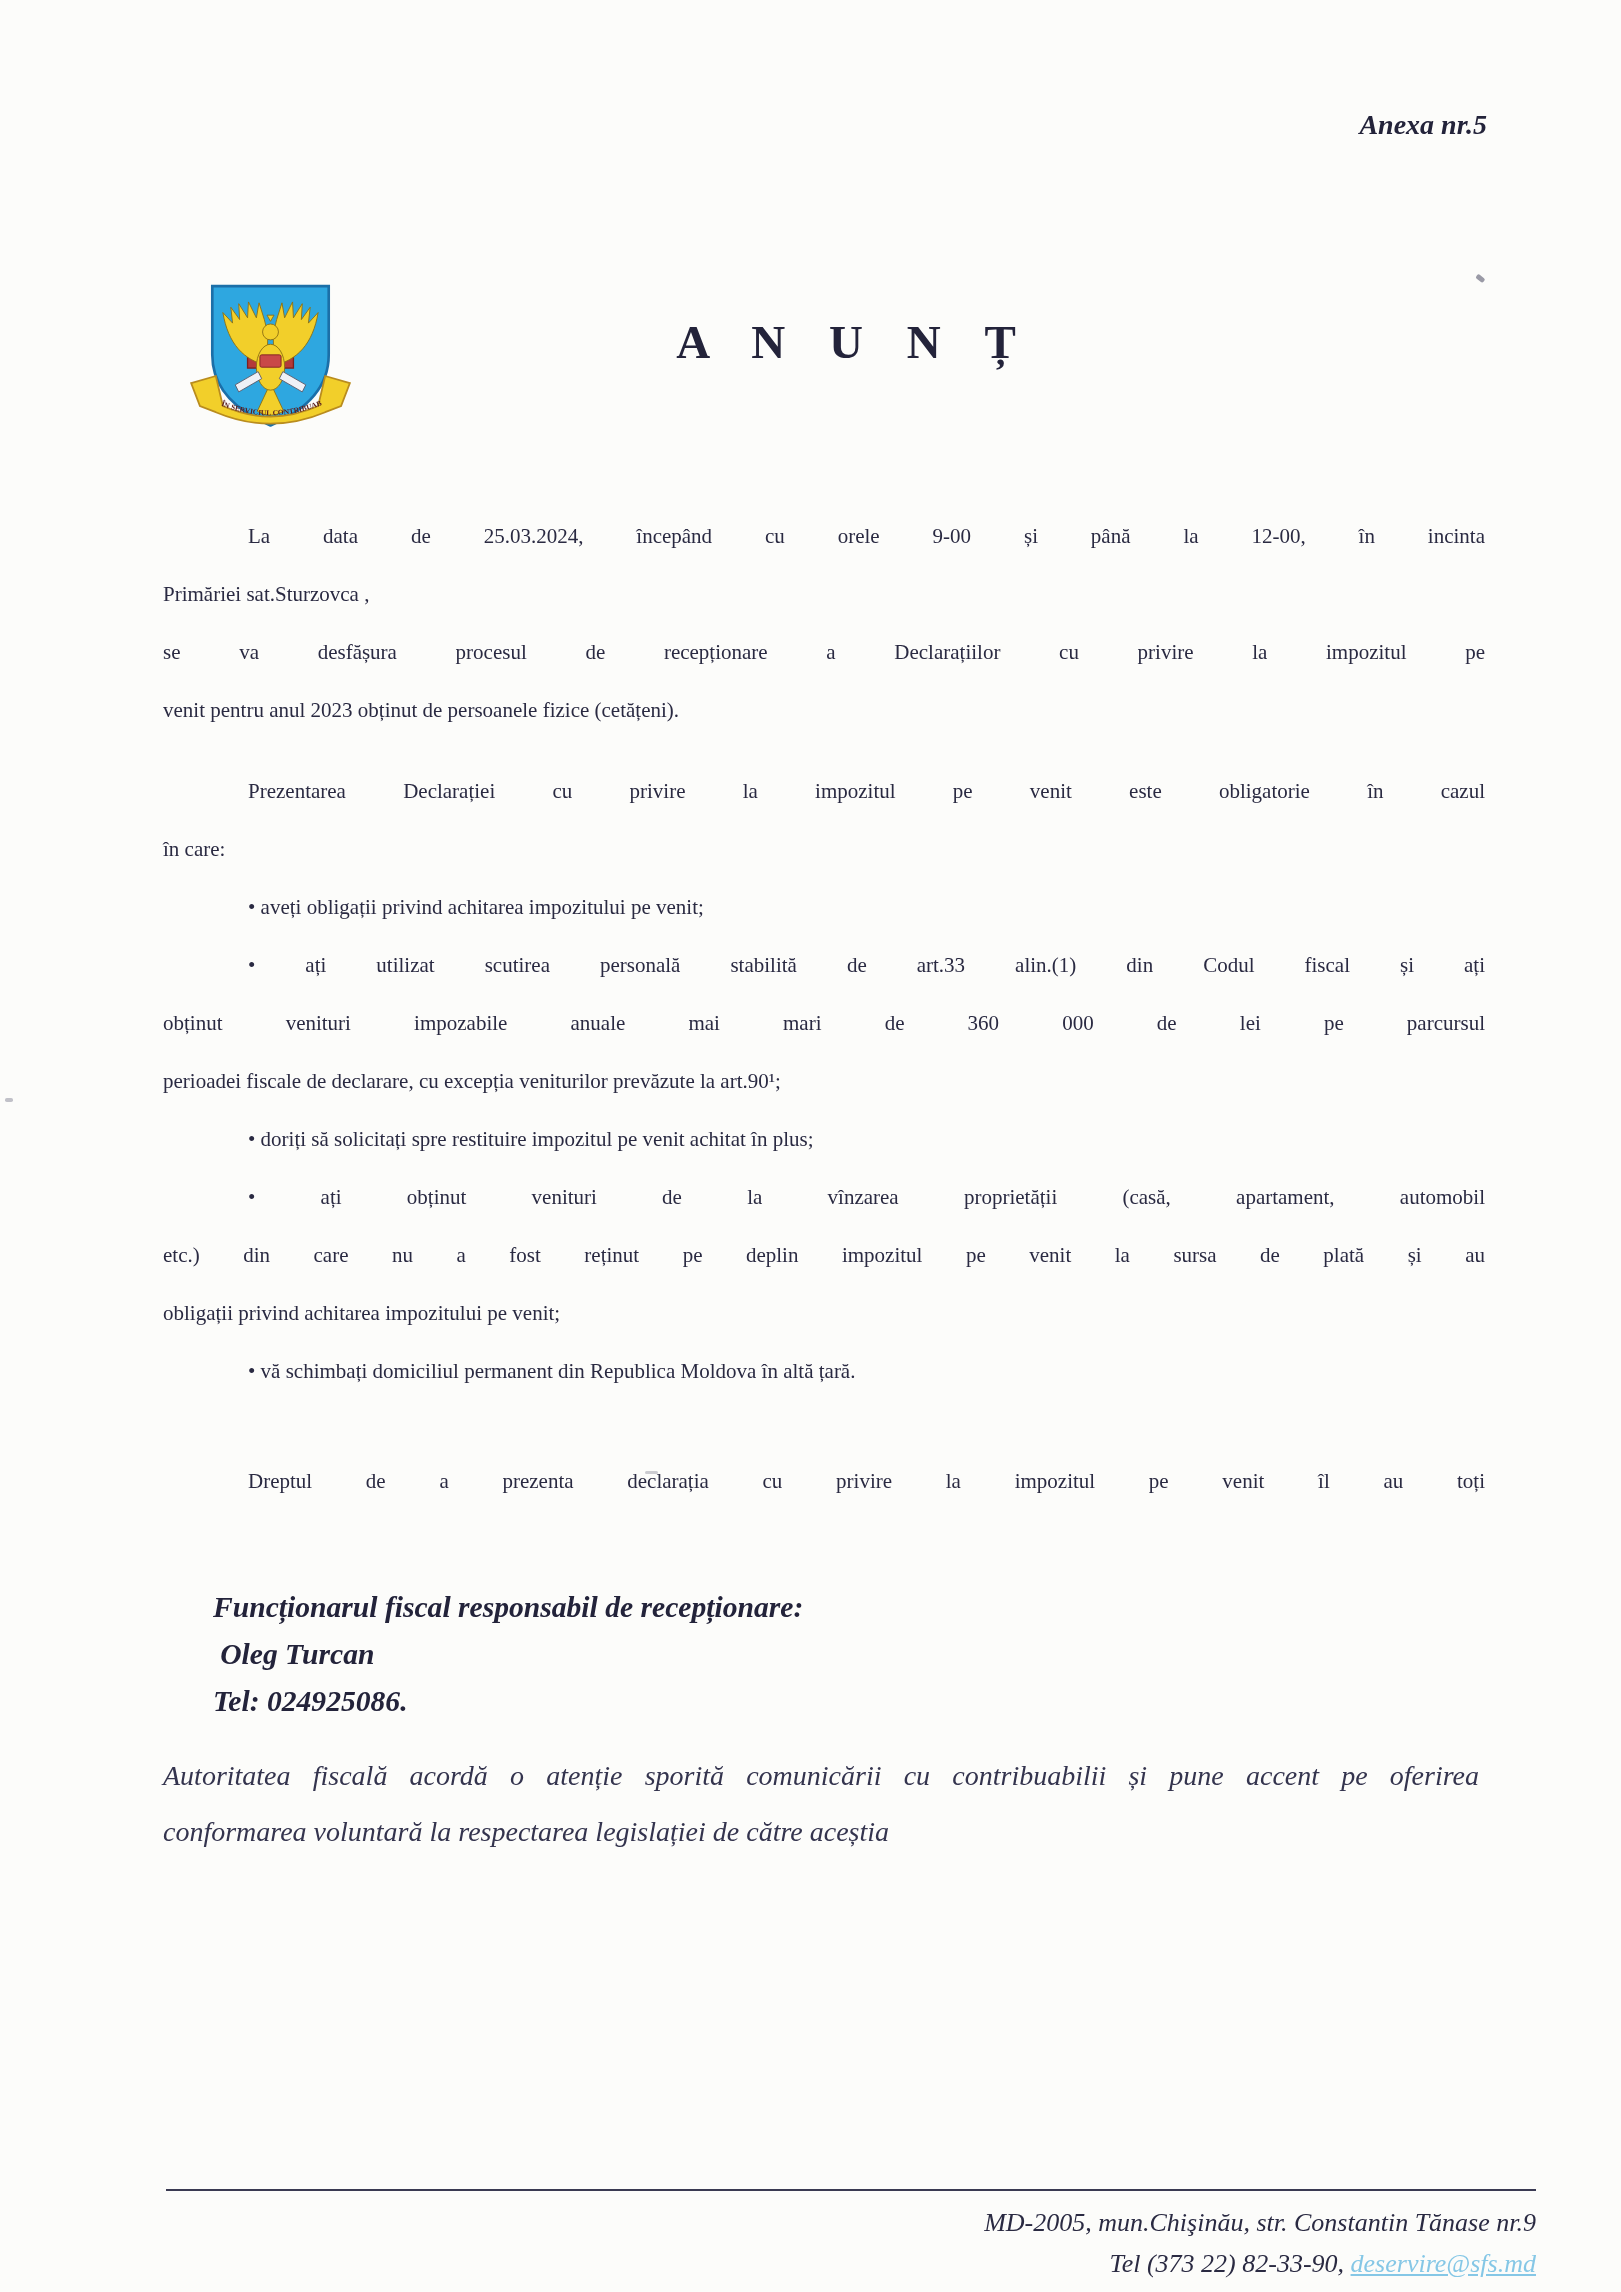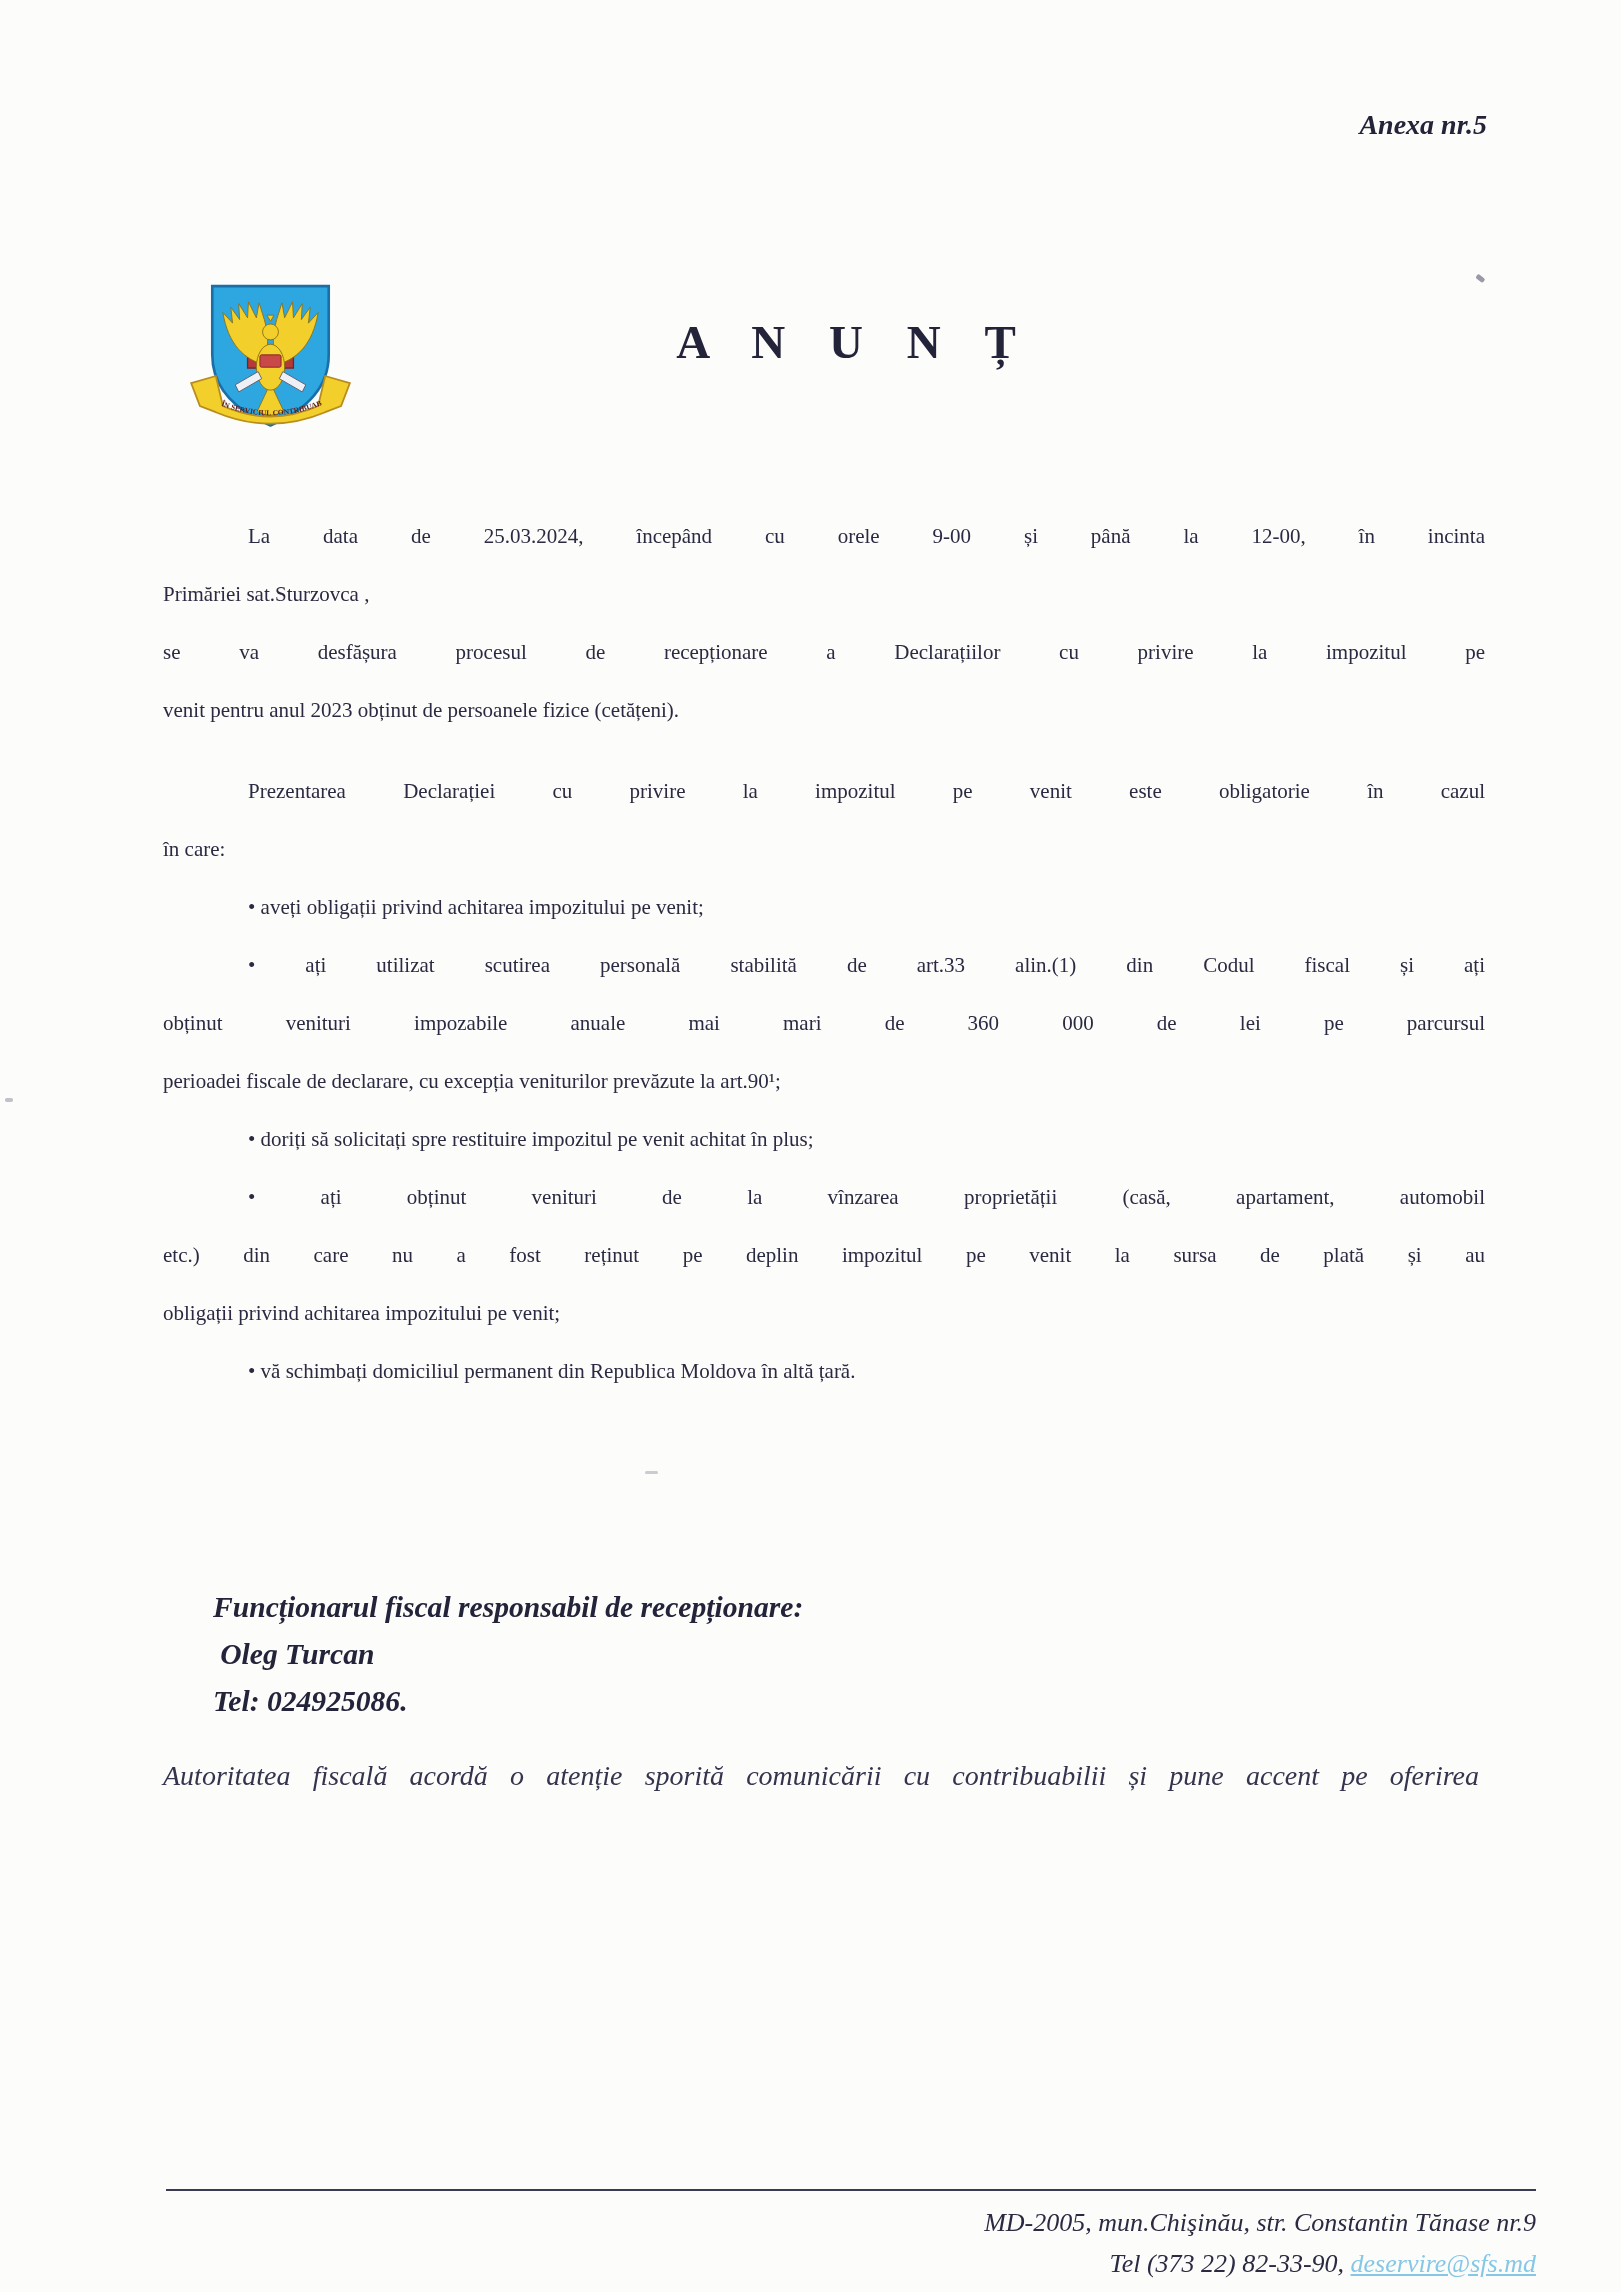--- a/index.html
+++ b/index.html
@@ -106,30 +106,32 @@
     <div class="ln ind">• aveți obligații privind achitarea impozitului pe venit;</div>
     <div class="ln j ind">• ați utilizat scutirea personală stabilită de art.33 alin.(1) din Codul fiscal și ați</div>
     <div class="ln j">obținut venituri impozabile anuale mai mari de 360 000 de lei pe parcursul</div>
     <div class="ln">perioadei fiscale de declarare, cu excepția veniturilor prevăzute la art.90¹;</div>
     <div class="ln ind">• doriți să solicitați spre restituire impozitul pe venit achitat în plus;</div>
     <div class="ln j ind">• ați obținut venituri de la vînzarea proprietății (casă, apartament, automobil</div>
     <div class="ln j">etc.) din care nu a fost reținut pe deplin impozitul pe venit la sursa de plată și au</div>
     <div class="ln">obligații privind achitarea impozitului pe venit;</div>
     <div class="ln ind">• vă schimbați domiciliul permanent din Republica Moldova în altă țară.</div>
 
+    <div class="ln j ind gap60">Dreptul de a prezenta declarația cu privire la impozitul pe venit îl au toți</div>
   </div>
 
   <div class="contact">
     <div>Funcționarul fiscal responsabil de recepționare:</div>
     <div class="nm">Oleg Turcan</div>
     <div>Tel: 024925086.</div>
   </div>
 
   <div class="note">
     <div class="j">Autoritatea fiscală acordă o atenție sporită comunicării cu contribuabilii și pune accent pe oferirea</div>
+    <div class="end">conformarea voluntară la respectarea legislației de către aceștia</div>
   </div>
 
   <div class="footer">
     <hr class="footer-rule">
     <div>MD-2005, mun.Chişinău, str. Constantin Tănase nr.9</div>
     <div><span>Tel (373 22) 82-33-90, </span><a href="#">deservire@sfs.md</a></div>
   </div>
 
   <div class="speck s1"></div>
   <div class="speck s2"></div>

